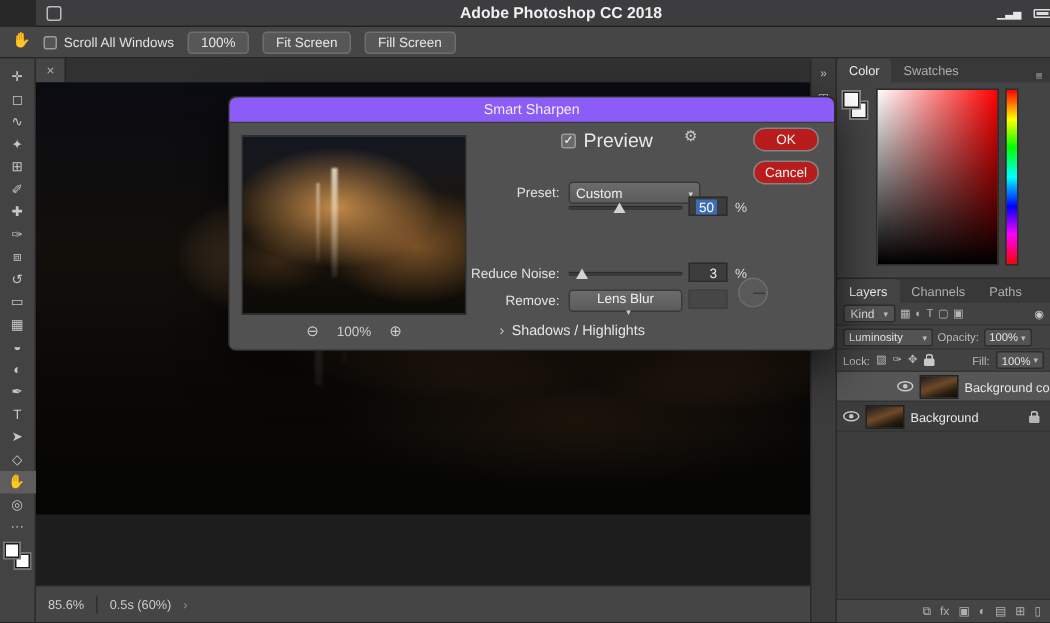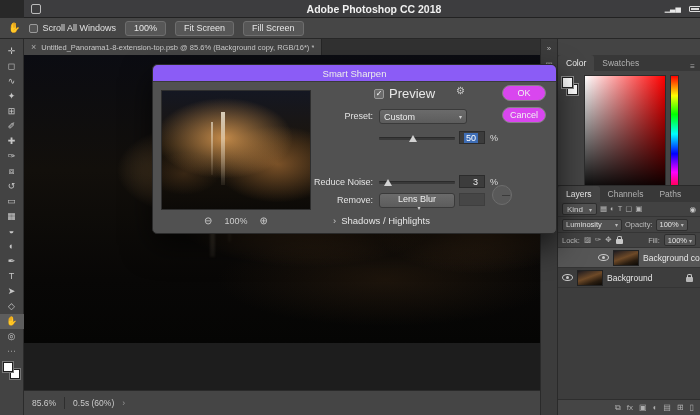--- a/index.html
+++ b/index.html
@@ -59,21 +59,21 @@
   
   .dock-strip { position:absolute; left:540px; top:39px; width:18px; height:376px; background:#3c3c3c; border-left:1px solid #2a2a2a; border-right:1px solid #2a2a2a; display:flex; flex-direction:column; align-items:center; padding-top:5px; gap:8px; color:#bbb; font-size:8px; }
 
   
   .panels { position:absolute; left:558px; top:39px; width:142px; height:376px; background:#444; }
   .panel-tabs { height:16px; background:#383838; display:flex; align-items:flex-end; }
   .panel-tab { padding:3px 8px; font-size:8.5px; color:#b0b0b0; }
   .panel-tab.active { background:#444; color:#ececec; border-radius:3px 3px 0 0; }
   .panel-menu { margin-left:auto; color:#aaa; padding:0 5px; font-size:8px; }
 
-  .color-panel { position:absolute; left:0; top:16px; width:142px; height:146px; }
+  .color-panel { position:absolute; left:0; top:0; width:142px; height:146px; }
   .color-content { position:relative; height:130px; }
   .cp-swatches { position:absolute; left:4px; top:6px; width:18px; height:20px; }
   .cp-fg, .cp-bg { position:absolute; width:11px; height:11px; background:#fff; border:1px solid #222; box-shadow:0 0 0 1px #8a8a8a; }
   .cp-fg { left:0; top:0; z-index:2; } .cp-bg { left:5px; top:7px; }
   .sv-square { position:absolute; left:26px; top:4px; width:82px; height:118px; border:1px solid #2c2c2c;
     background:linear-gradient(to top,#000,rgba(0,0,0,0)), linear-gradient(to right,#fff,#f00); }
   .hue-strip { position:absolute; left:112px; top:4px; width:9px; height:118px; border:1px solid #2c2c2c;
     background:linear-gradient(#f00,#ff0 17%,#0f0 33%,#0ff 50%,#00f 67%,#f0f 83%,#f00); }
 
   .layers-panel { position:absolute; left:0; top:146px; width:142px; height:230px; background:#424242; border-top:1px solid #2a2a2a; }
@@ -112,21 +112,21 @@
       linear-gradient(180deg,#141722 0%,#1c150c 45%,#0c0a07 100%); }
   .pv-fall { position:absolute; left:40%; top:18%; width:4px; height:62%; background:linear-gradient(rgba(240,230,210,.85), rgba(210,190,160,.1)); filter:blur(.7px); }
   .pv-fall.small { left:33%; top:26%; width:2px; height:45%; opacity:.75; }
   .preview-zoom { position:absolute; left:8px; top:150px; width:150px; display:flex; align-items:center; justify-content:center; gap:12px; color:#ccc; font-size:9px; }
   .zoom-glyph { font-size:10px; color:#c9c9c9; }
 
   .dlg-check-row { position:absolute; left:221px; top:21px; display:flex; align-items:center; gap:5px; }
   .dlg-checkbox { width:10px; height:10px; background:#6a6a6a; border:1px solid #9a9a9a; border-radius:2px; display:flex; align-items:center; justify-content:center; font-size:8px; color:#fff; line-height:1; }
   .dlg-check-label { font-size:13px; color:#e8e8e8; }
   .dlg-gear { position:absolute; left:303px; top:20px; color:#c9c9c9; font-size:10px; }
-  .dlg-btn { position:absolute; width:44px; height:16px; border-radius:8px; background:#d946ef; border:1px solid #838383; color:#f2f2f2; font-size:9px; display:flex; align-items:center; justify-content:center; }
+  .dlg-btn { position:absolute; width:44px; height:16px; border-radius:8px; background:#b91c1c; border:1px solid #838383; color:#f2f2f2; font-size:9px; display:flex; align-items:center; justify-content:center; }
   .btn-ok { left:349px; top:20px; }
   .btn-cancel { left:349px; top:42px; }
 
   .dlg-row { position:absolute; left:0; width:405px; height:15px; }
   .dlg-label { position:absolute; left:90px; top:2px; width:130px; text-align:right; font-size:9px; color:#e3e3e3; }
   .dd { position:absolute; left:226px; top:0; height:15px; background:linear-gradient(#6b6b6b,#5c5c5c); border:1px solid #3a3a3a; border-radius:3px; display:flex; align-items:center; justify-content:space-between; padding:0 4px; font-size:9px; color:#eee; }
   .dd .caret { font-size:6px; color:#cfcfcf; margin-left:4px; }
   .dd-preset { width:88px; } .dd-remove { width:76px;flex-direction:column; }
   .slider { position:absolute; left:226px; top:0; width:76px; height:14px; }
   .slider-track { position:absolute; left:0; top:6px; width:76px; height:3px; background:#393939; border-top:1px solid #2b2b2b; border-radius:1px; }
@@ -230,21 +230,20 @@
     <div class="tb-more">⋯</div>
     <div class="tb-colors">
       <span class="tb-fg"></span>
       <span class="tb-bg"></span>
     </div>
   </div>
 
   <div class="tabbar">
     <div class="doc-tab">
       <span class="close">×</span>
-      <span class="title">Untitled_Panorama1-8-extension-top.psb @ 85.6% (Background copy, RGB/16*) *</span>
     </div>
   </div>
 
   <div class="canvas">
     <div class="landscape">
       <div class="waterfall"></div>
       <div class="waterfall small"></div>
     </div>
   </div>
 
@@ -363,21 +362,21 @@
       <span class="dlg-checkbox">
           <span>✓</span>
         </span>
       <span class="dlg-check-label">Preview</span>
     </div>
     <span class="dlg-gear">⚙</span>
 
     <div class="dlg-btn btn-ok">OK</div>
     <div class="dlg-btn btn-cancel">Cancel</div>
 
-    <div class="dlg-row" style="top:44px">
+    <div class="dlg-row" style="top:56px">
       <span class="dlg-label">Preset:</span>
       <span class="dd dd-preset">
         <span>Custom</span>
         <span class="caret">▾</span>
       </span>
     </div>
 
     <div class="dlg-row" style="top:66px">
       <span class="slider">
         <span class="slider-track"></span>

